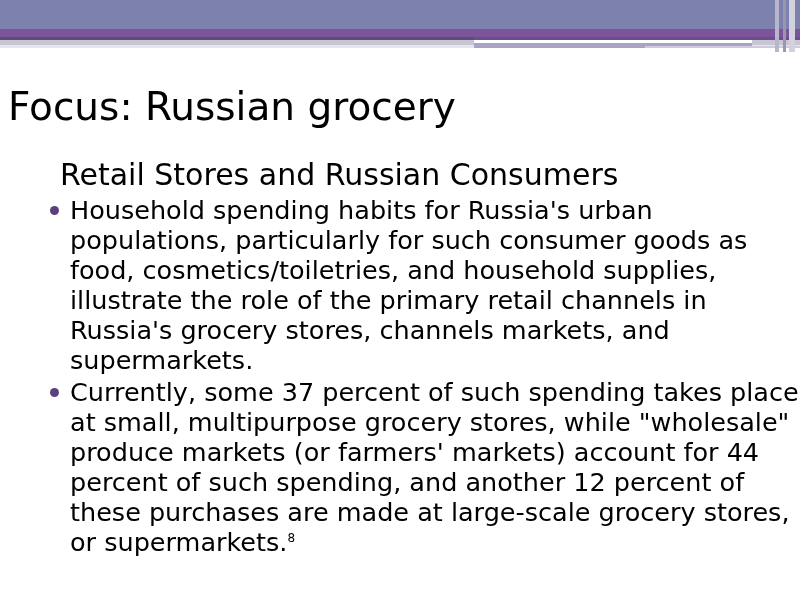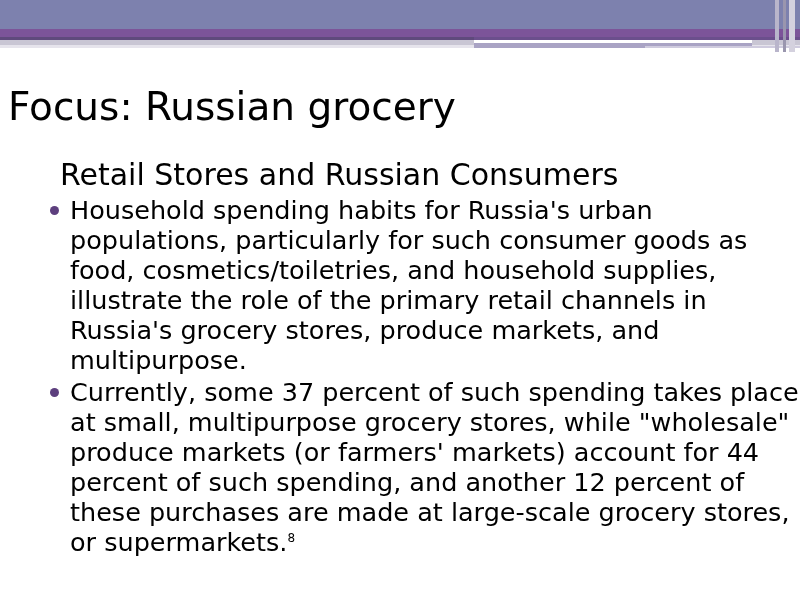--- a/index.html
+++ b/index.html
@@ -227,21 +227,21 @@
   <h1 class="slide-title">Focus: Russian grocery</h1>
 
   <div class="body-block">
 
     <h2 class="subhead">Retail Stores and Russian Consumers</h2>
 
     <ul class="bullet-list">
 
       <li class="bullet-item">
         <span class="bullet-dot"></span>
-        <span class="bullet-text">Household spending habits for Russia's urban populations, particularly for such consumer goods as food, cosmetics/toiletries, and household supplies, illustrate the role of the primary retail channels in Russia's grocery stores, produce markets, and multipurpose.</span>
+        <span class="bullet-text">Household spending habits for Russia's urban populations, particularly for such consumer goods as food, cosmetics/toiletries, and household supplies, illustrate the role of the primary retail channels in Russia's grocery stores, channels markets, and supermarkets.</span>
       </li>
 
       <li class="bullet-item">
         <span class="bullet-dot"></span>
         <span class="bullet-text">Currently, some 37 percent of such spending takes place at small, multipurpose grocery stores, while "wholesale" produce markets (or farmers' markets) account for 44 percent of such spending, and another 12 percent of these purchases are made at large-scale grocery stores, or supermarkets.</span><span class="footnote-sup">8</span>
       </li>
 
     </ul>
   </div>
 

